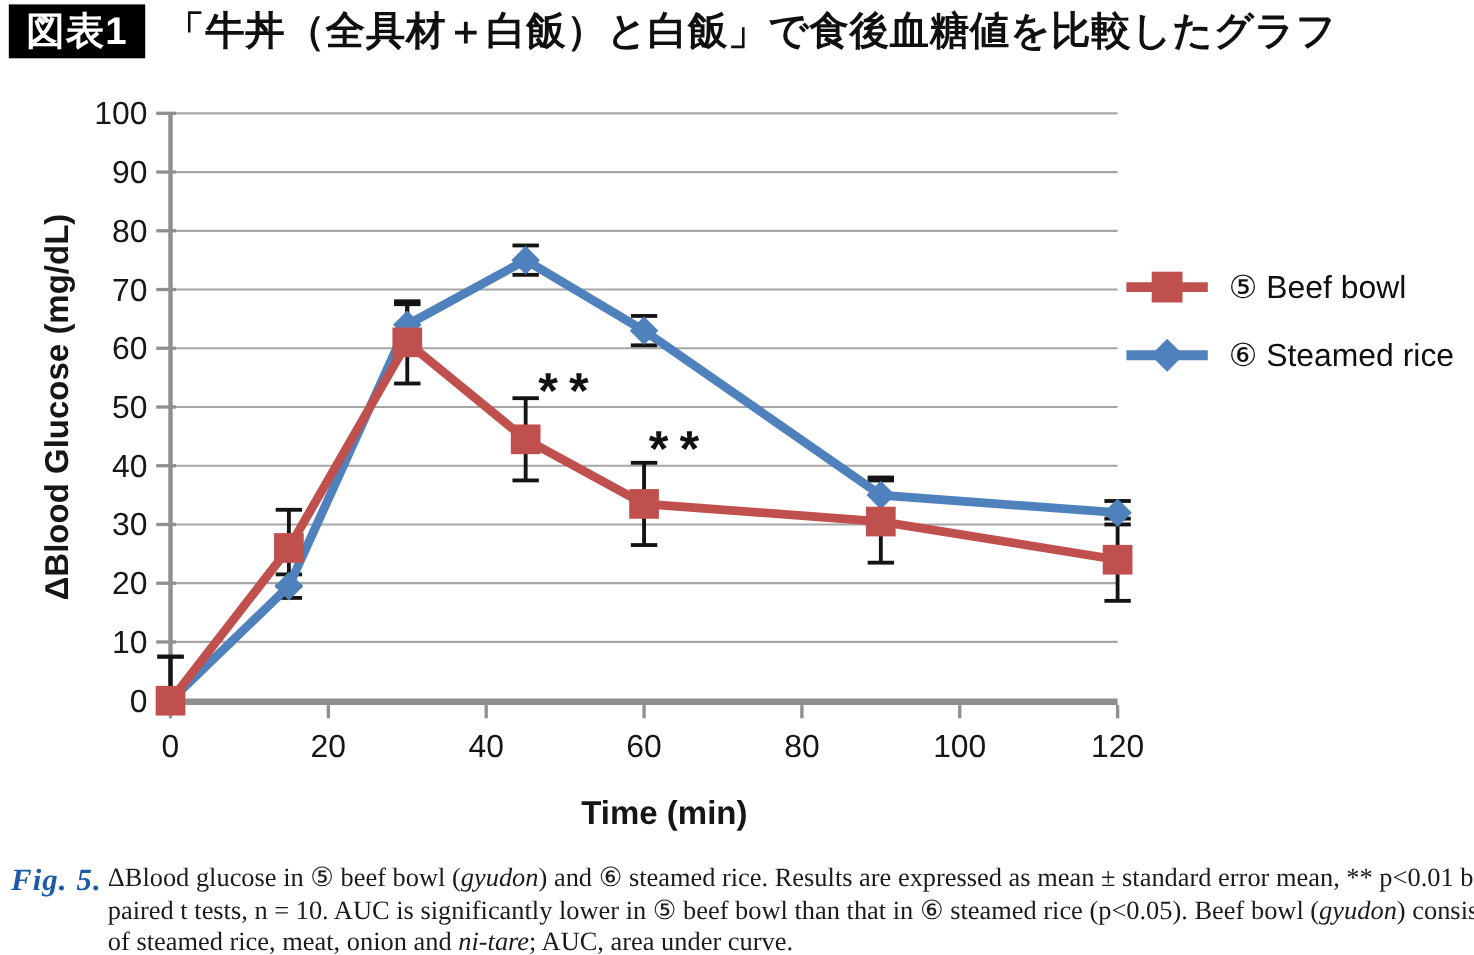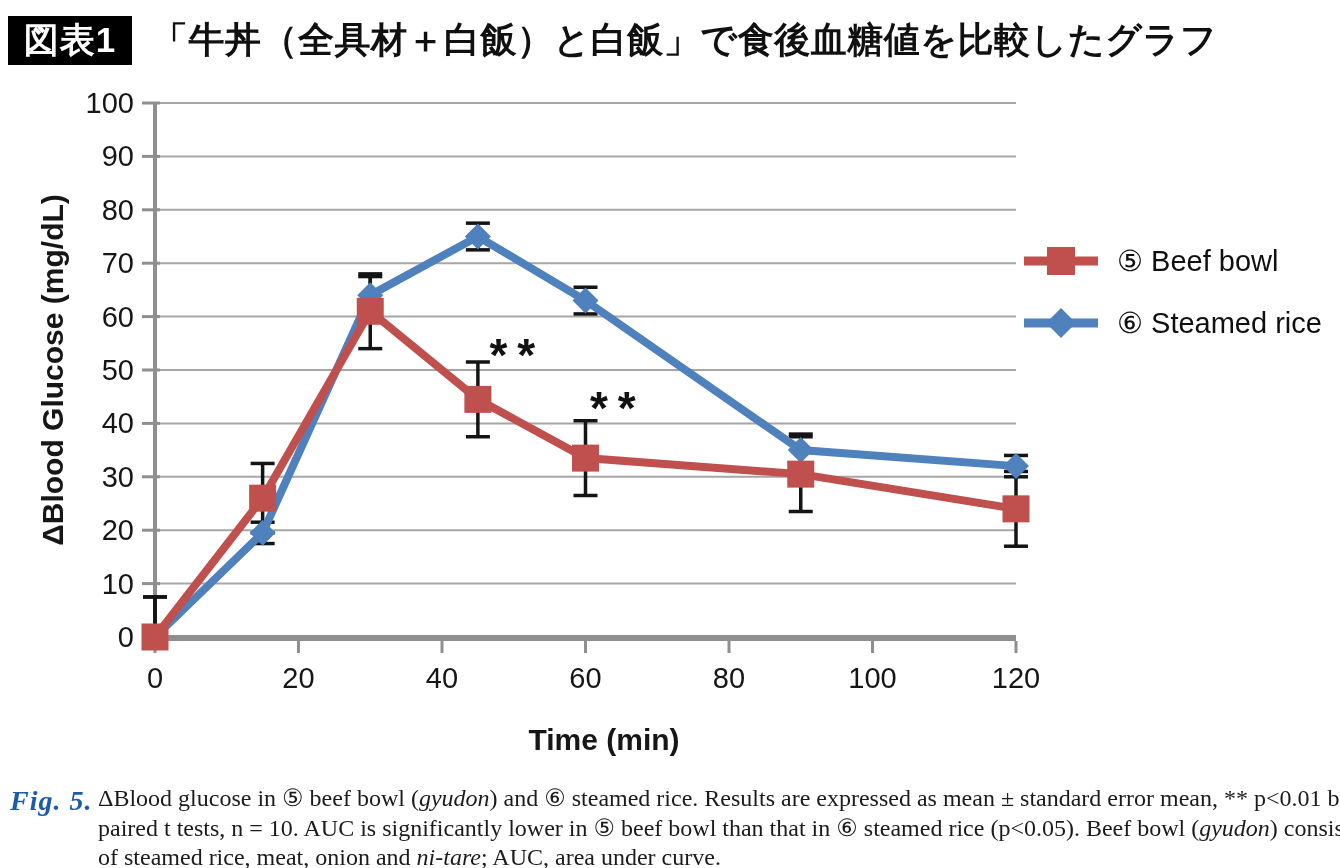--- a/index.html
+++ b/index.html
@@ -1,20 +1,20 @@
 <!DOCTYPE html>
 <html><head>
 <meta charset="utf-8">
 <style>
   html,body { margin:0; padding:0; background:#ffffff; }
   .page {
     position:relative; width:1340px; height:868px; background:#ffffff;
     font-family:"Liberation Sans", sans-serif; overflow:hidden;
   }
-  .header { position:absolute; top:4px; left:8px; display:flex; align-items:center; gap:8px; }
+  .header { position:absolute; top:4px; left:8px; display:flex; align-items:center; gap:18px; }
   .badge {
     background:#000000; color:#ffffff; font-weight:bold; font-size:35px;
     width:124px; height:49px; display:flex; align-items:center; justify-content:center;
     letter-spacing:1px; flex:0 0 auto;
   }
   .title { font-size:36px; font-weight:bold; color:#101010; letter-spacing:0.5px; white-space:nowrap; }
   .plot { position:absolute; left:0; top:0; }
   .plot text { font-family:"Liberation Sans", sans-serif; }
   .ylabel {
     position:absolute; left:53px; top:370px;
@@ -36,21 +36,21 @@
   .cap-body { margin-left:88px; font-size:24px; line-height:29.5px; color:#1b1b1b; }
   .cap-line { white-space:nowrap; }
 </style>
 </head>
 <body>
 
 <div class="page">
 
   <div class="header">
     <span class="badge">図表1</span>
-    <h1 class="title" style="margin:12px;">「牛丼（全具材＋白飯）と白飯」で食後血糖値を比較したグラフ</h1>
+    <h1 class="title" style="margin:0;">「牛丼（全具材＋白飯）と白飯」で食後血糖値を比較したグラフ</h1>
   </div>
 
   <svg id="plot" class="plot" width="1340" height="775">
       <line x1="155" y1="583.6" x2="1016" y2="583.6" stroke="#a6a6a6" stroke-width="2"></line>
       <line x1="155" y1="530.2" x2="1016" y2="530.2" stroke="#a6a6a6" stroke-width="2"></line>
       <line x1="155" y1="476.8" x2="1016" y2="476.8" stroke="#a6a6a6" stroke-width="2"></line>
       <line x1="155" y1="423.4" x2="1016" y2="423.4" stroke="#a6a6a6" stroke-width="2"></line>
       <line x1="155" y1="370" x2="1016" y2="370" stroke="#a6a6a6" stroke-width="2"></line>
       <line x1="155" y1="316.6" x2="1016" y2="316.6" stroke="#a6a6a6" stroke-width="2"></line>
       <line x1="155" y1="263.20000000000005" x2="1016" y2="263.20000000000005" stroke="#a6a6a6" stroke-width="2"></line>

